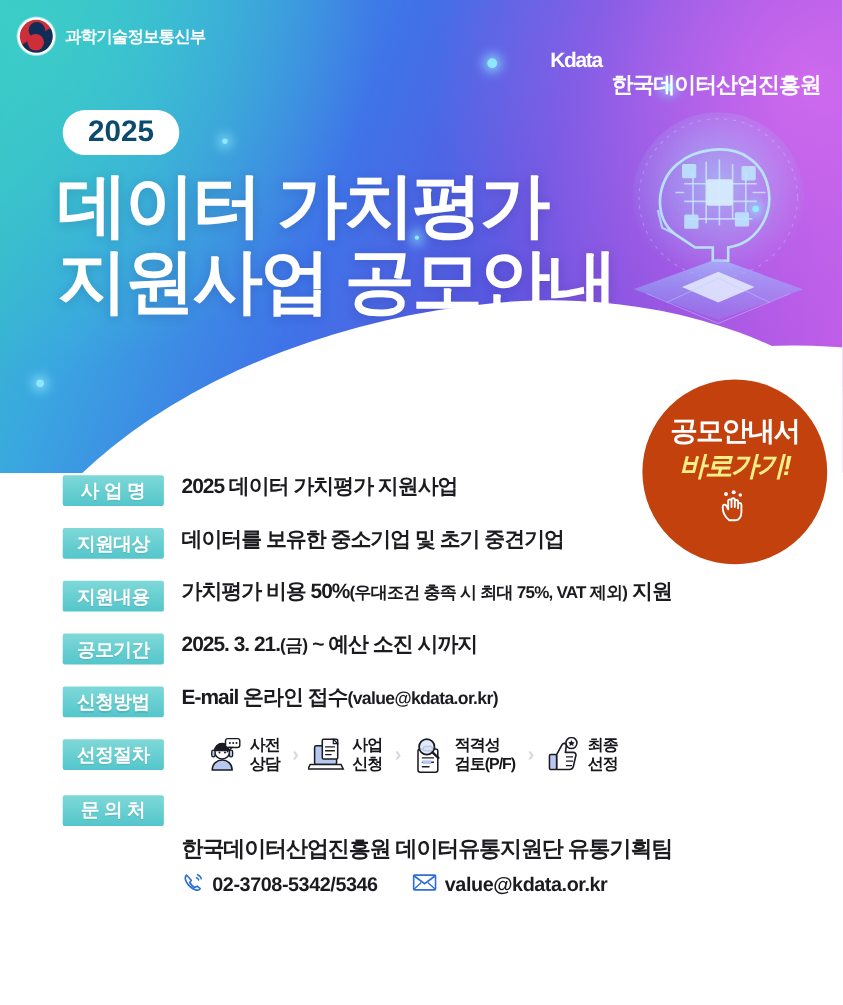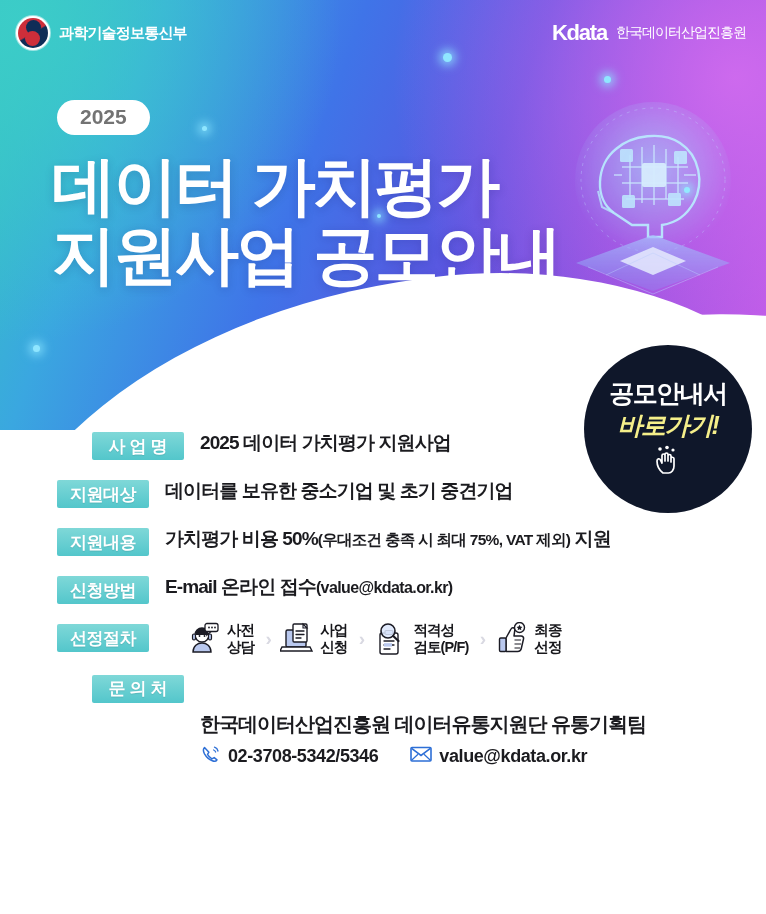--- a/index.html
+++ b/index.html
@@ -45,63 +45,63 @@
              box-shadow:0 0 0 1px rgba(255,255,255,0.5); overflow:hidden; }
   .taegeuk .tg-in { position:absolute; inset:2px; border-radius:50%;
       background:linear-gradient(150deg,#cd2e3a 0%, #cd2e3a 48%, #0f2d57 52%, #0f2d57 100%); }
   .taegeuk .tg-swirl { position:absolute; left:50%; top:50%; width:15px; height:15px; margin:-13px 0 0 -7px;
       border-radius:50%; background:#0f2d57; }
   .taegeuk .tg-swirl2 { position:absolute; left:50%; top:50%; width:15px; height:15px; margin:-2px 0 0 -8px;
       border-radius:50%; background:#cd2e3a; }
   .gov-name { color:#fff; font-size:15px; font-weight:bold; letter-spacing:-0.8px; white-space:nowrap; }
 
   .kdata-logo { position:absolute; right:20px; top:20px; display:flex; align-items:center; gap:9px; }
-  .kdata-mark { color:#fff; font-size:22px; font-weight:bold; letter-spacing:-1.2px; font-style:normal; }
-  .kdata-name { color:#fff; font-size:14px; font-weight:normal; letter-spacing:-1px; white-space:nowrap; }
+  .kdata-mark { color:#fff; font-size:19px; font-weight:bold; letter-spacing:-1.2px; font-style:normal; }
+  .kdata-name { color:#fff; font-size:20px; font-weight:bold; letter-spacing:-1px; white-space:nowrap;margin-top:44px; }
 
   
   .year-badge {
     position:absolute; left:57px; top:100px;
-    background:#fff; color:#737373; border-radius:22px;
-    padding:6px 23px 8px; font-size:21px; font-weight:bold; letter-spacing:0px; line-height:1;
+    background:#fff; color:#0c4a6e; border-radius:22px;
+    padding:6px 23px 8px; font-size:27px; font-weight:bold; letter-spacing:0px; line-height:1;
   }
   .main-title { position:absolute; left:52px; top:152px; }
   .main-title .ln {
     display:block; color:#fff; font-size:64px; font-weight:bold;
     letter-spacing:-2.5px; line-height:1.08; white-space:nowrap;
     text-shadow:0 2px 10px rgba(20,20,90,0.18);
   }
 
   
   .ai-art { position:absolute; right:18px; top:95px; width:190px; height:205px; opacity:0.92; }
 
   
   .cta-circle {
     position:absolute; right:14px; top:345px; width:168px; height:168px;
-    border-radius:50%; background:#0f172a;
+    border-radius:50%; background:#c2410c;
     display:flex; flex-direction:column; align-items:center; justify-content:center;
     cursor:pointer;
   }
   .cta-l1 { color:#fff; font-size:25px; font-weight:bold; letter-spacing:-1.5px; line-height:1.15; }
   .cta-l2 { color:#f5ef8a; font-size:25px; font-weight:bold; letter-spacing:-1.5px; line-height:1.15;
             font-style:italic; margin-top:3px; }
   .cta-hand { margin-top:6px; }
 
   
   .info { position:absolute; left:0; top:430px; width:766px; }
   .row { display:flex; align-items:flex-start; padding:0 0 0 57px; margin-bottom:18px; }
   .badge {
     flex:0 0 auto; width:92px; height:28px; border-radius:2px;
     background:linear-gradient(180deg,#7fd8d8 0%, #53c6cb 100%);
     color:#ffffff; font-size:17px; font-weight:bold; letter-spacing:-0.5px;
     display:flex; align-items:center; justify-content:center; line-height:1;
     text-shadow:0 1px 1px rgba(0,0,0,0.10);
     margin-top:2px;
   }
-  .badge.spaced { letter-spacing:4px; text-indent:4px;margin-left:35px; }
+  .badge.spaced { letter-spacing:4px; text-indent:4px; }
   .val { flex:1 1 auto; padding-left:16px; color:#1b1b1f; font-size:19px;
          font-weight:bold; letter-spacing:-0.9px; line-height:1.35; }
   .val .sm { font-size:15.5px; font-weight:bold; letter-spacing:-0.7px; }
   .val .sm2 { font-size:16px; font-weight:bold; letter-spacing:-0.6px; }
 
   
   .steps { flex:1 1 auto; padding-left:14px; display:flex; align-items:center;margin-left:24px; }
   .step { display:flex; align-items:center; gap:6px; }
   .step-ico { width:34px; height:34px; flex:0 0 auto; }
   .step-txt { font-size:14.5px; font-weight:bold; color:#17171b; letter-spacing:-0.9px; line-height:1.2; white-space:nowrap; }
@@ -227,20 +227,26 @@
       <div class="val" data-name="row-value-target">데이터를 보유한 중소기업 및 초기 중견기업</div>
     </div>
 
     <div class="row" data-name="info-row-content">
       <div class="badge" data-name="row-label-content">지원내용</div>
       <div class="val" data-name="row-value-content">
         <span data-name="content-main">가치평가 비용 50%</span><span class="sm" data-name="content-detail">(우대조건 충족 시 최대 75%, VAT 제외)</span><span data-name="content-tail"> 지원</span>
       </div>
     </div>
 
+    <div class="row" data-name="info-row-period">
+      <div class="badge" data-name="row-label-period">공모기간</div>
+      <div class="val" data-name="row-value-period">
+        <span data-name="period-main">2025. 3. 21.</span><span class="sm2" data-name="period-day">(금)</span><span data-name="period-tail"> ~ 예산 소진 시까지</span>
+      </div>
+    </div>
 
     <div class="row" data-name="info-row-apply-method">
       <div class="badge" data-name="row-label-apply-method">신청방법</div>
       <div class="val" data-name="row-value-apply-method">
         <span data-name="apply-method-main">E-mail 온라인 접수</span><span class="sm2" data-name="apply-method-email">(value@kdata.or.kr)</span>
       </div>
     </div>
 
     <div class="row" data-name="info-row-process" style="margin-bottom:16px;">
       <div class="badge" data-name="row-label-process">선정절차</div>

